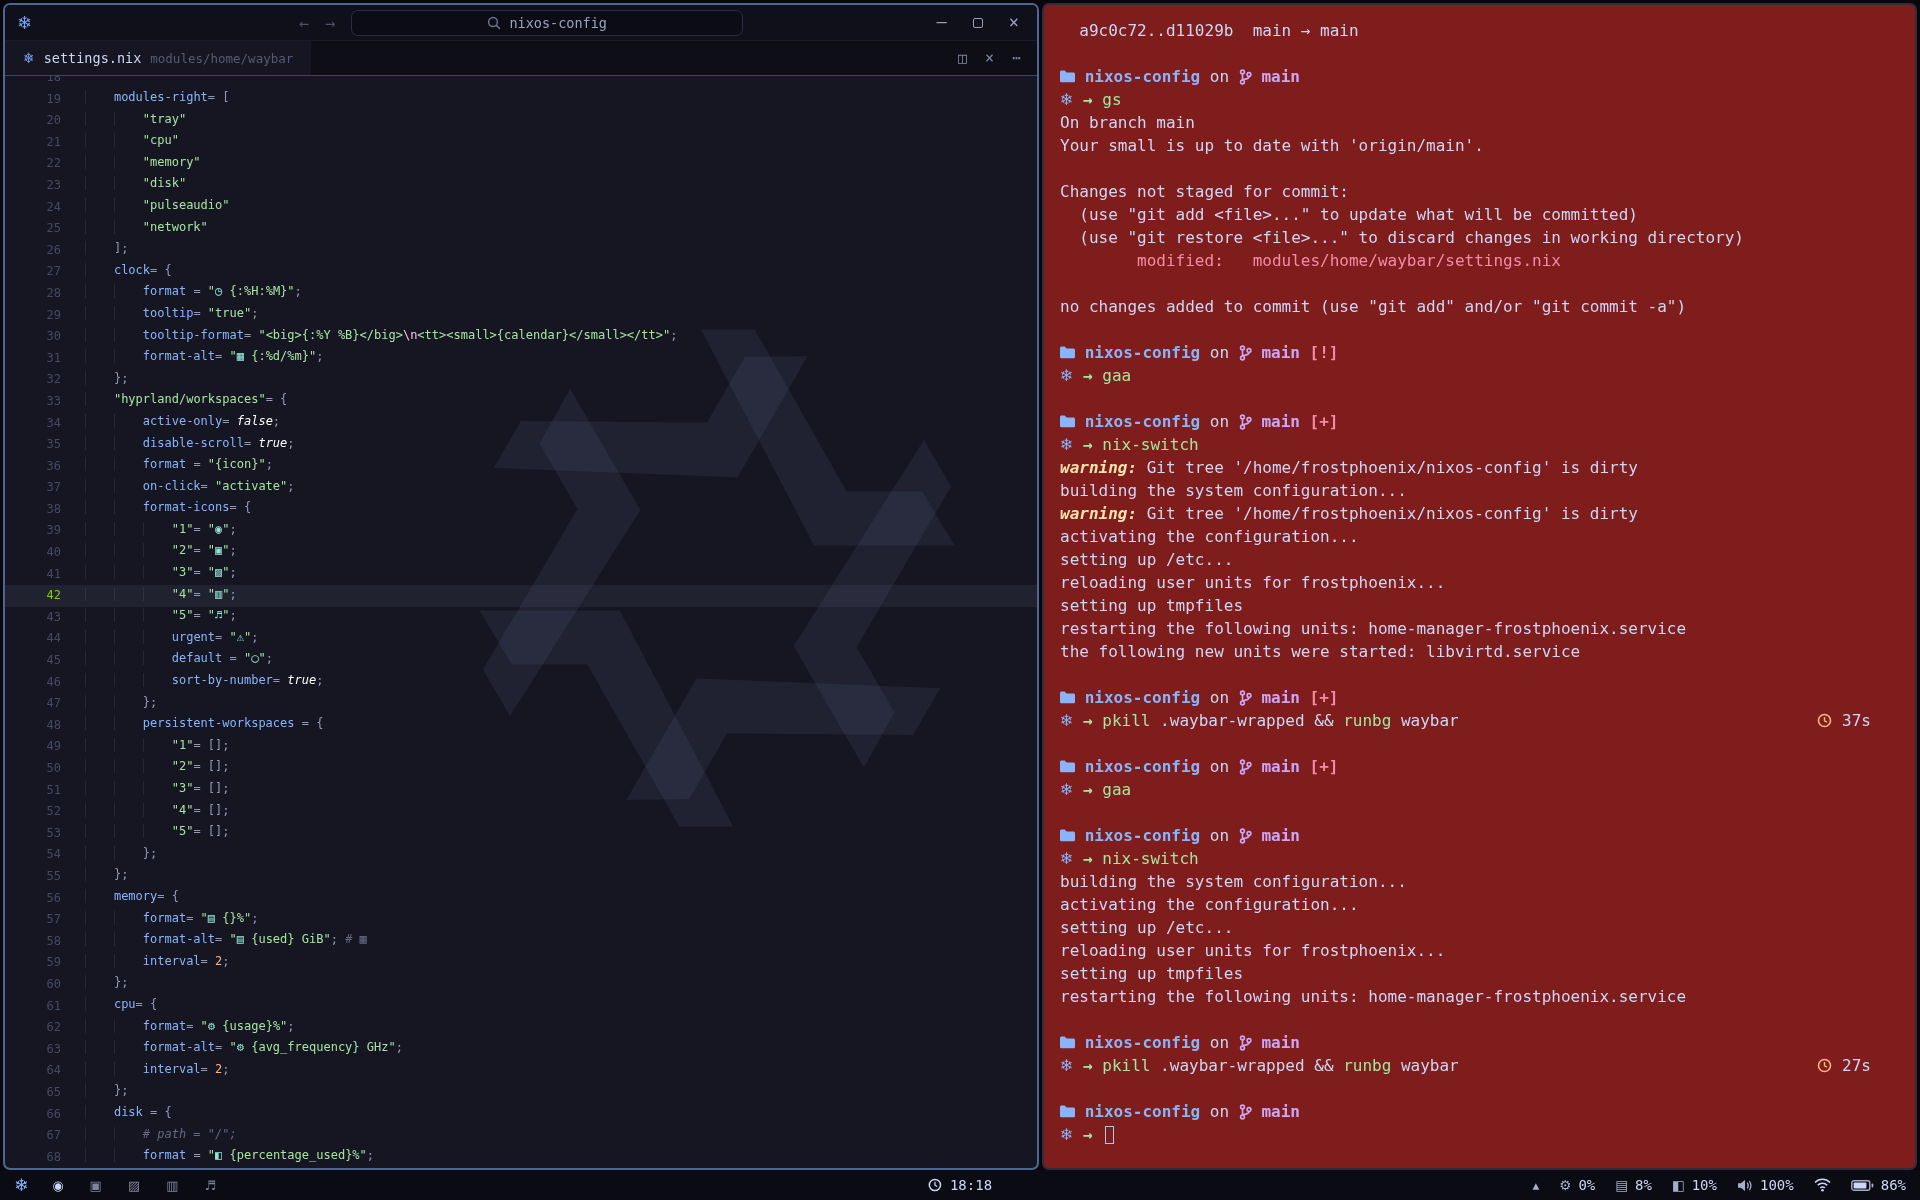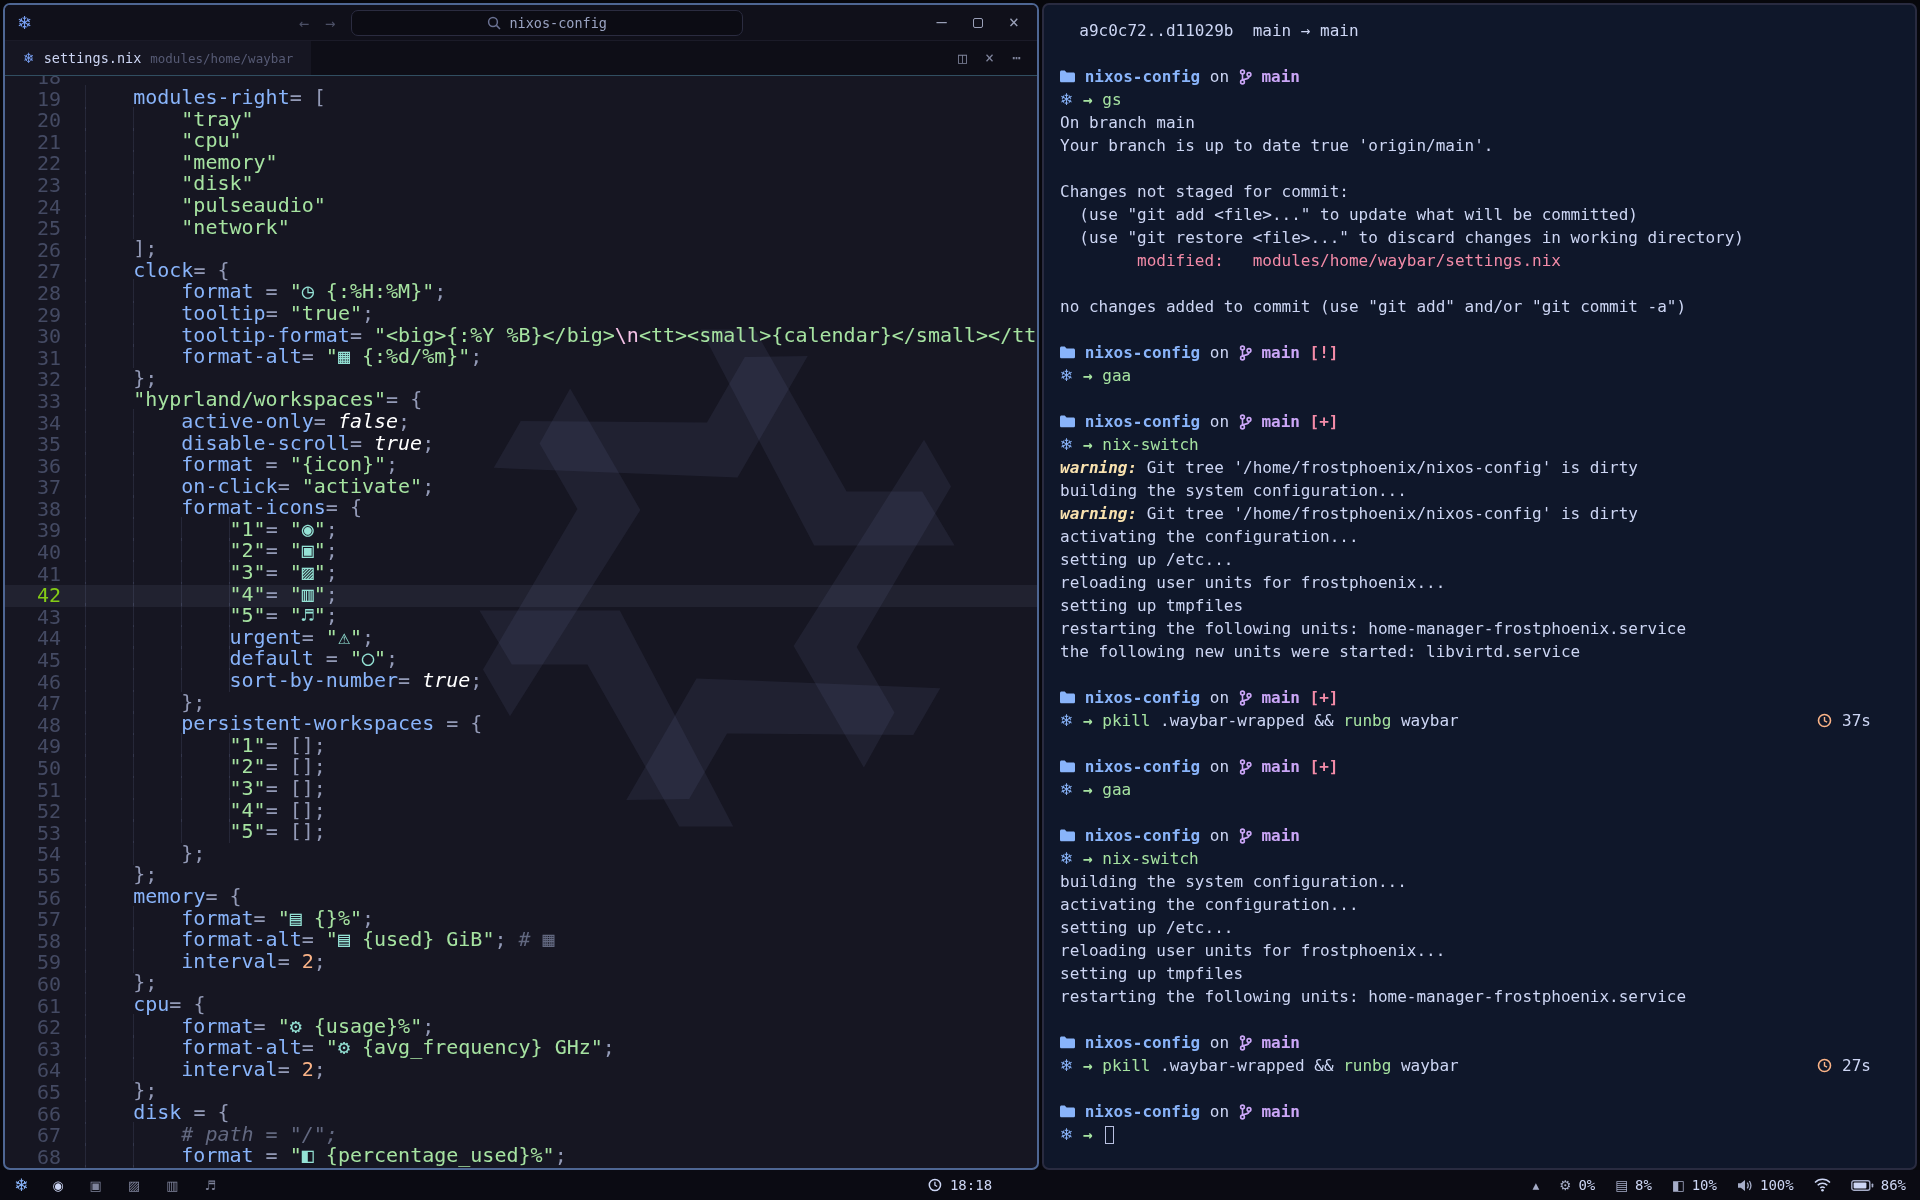--- a/index.html
+++ b/index.html
@@ -2,41 +2,41 @@
 <html><head>
 <meta charset="utf-8">
 <style>
   html,body{margin:0;padding:0;background:#000;}
   *{box-sizing:border-box;}
   .desktop{position:relative;width:1920px;height:1200px;background:#07070c;display:flex;flex-direction:column;overflow:hidden;
            font-family:"DejaVu Sans Mono","DejaVu Sans",monospace;}
   .windows{flex:1;display:flex;gap:3px;padding:3px 3px 0 3px;min-height:0;}
   .window{border-radius:7px;overflow:hidden;position:relative;}
   .editor-window{width:1036px;flex:none;display:flex;flex-direction:column;background:#161622;border:2px solid rgba(125,170,240,.55);}
-  .terminal-window{flex:1;background:#0f172a;border:2px solid rgba(44,46,66,.9);text-align:center;}
+  .terminal-window{flex:1;background:#7f1d1d;border:2px solid rgba(44,46,66,.9);text-align:center;}
 
   
   .titlebar{height:36px;flex:none;background:#10101a;display:flex;align-items:center;padding:0 10px;position:relative;border-bottom:1px solid #1b1b28;}
   .app-icon{color:#7aa2f7;font-size:18px;font-family:"DejaVu Sans",sans-serif;margin-left:2px;}
   .tb-center{position:absolute;left:0;right:0;display:flex;justify-content:center;align-items:center;gap:16px;pointer-events:none;}
   .navbtn{color:#4c5066;font-size:17px;}
   .searchbox{width:392px;height:26px;background:#0c0c14;border:1px solid #2b2c40;border-radius:7px;display:flex;align-items:center;justify-content:center;gap:8px;color:#9aa3c2;font-size:13.5px;}
   .wincontrols{margin-left:auto;display:flex;align-items:center;gap:26px;padding-right:8px;color:#9aa0b8;}
   .wc{font-size:17px;line-height:1;display:flex;align-items:center;}
   .maxsq{width:10px;height:10px;border:1.5px solid #9aa0b8;border-radius:2px;display:inline-block;}
 
   
   .tabbar{height:35px;flex:none;background:#0e0e17;display:flex;align-items:stretch;border-bottom:1px solid rgba(116,199,236,.35);}
   .tab{display:flex;align-items:center;gap:9px;padding:0 18px;background:#161622;color:#cdd6f4;font-size:13.5px;}
   .tabicon{color:#7aa2f7;font-family:"DejaVu Sans",sans-serif;font-size:14px;}
   .tabpath{color:#565a74;font-size:12.5px;}
   .tab-actions{margin-left:auto;display:flex;align-items:center;gap:18px;color:#7f849c;padding-right:16px;font-size:15px;}
 
   
-  .editor-body{flex:1;position:relative;overflow:hidden;font-size:20px;line-height:21.6px;}
+  .editor-body{flex:1;position:relative;overflow:hidden;font-size:12px;line-height:21.6px;}
   .watermark{position:absolute;left:69%;top:46%;transform:translate(-50%,-50%);width:540px;height:540px;pointer-events:none;}
   #code{position:relative;margin-top:-9px;}
   .code-line{display:flex;height:21.6px;white-space:pre;}
   .code-line.active{background:rgba(140,152,200,.09);}
   .ln{width:56px;flex:none;text-align:right;color:#444a63;}
   .code-line.active .ln{color:#84cc16;}
   .ct{padding-left:24px;white-space:pre;margin-top:20px;}
   .ws{background:repeating-linear-gradient(to right,rgba(148,163,216,.12) 0 1px,transparent 1px 4ch);}
   .tk-pr{color:#89b4fa;} .tk-pu{color:#939ab7;} .tk-st{color:#a6e3a1;} .tk-ic{color:#94e2d5;}
   .tk-bo{color:#ffffff;font-style:italic;} .tk-nu{color:#fab387;}
@@ -185,21 +185,21 @@
               </svg></span><span class="t-repo"> nixos-config</span><span class="t-fg"> on </span><span class="pic"><svg width="13" height="16" viewBox="0 0 13 16">
                 <g stroke="#cba6f7" stroke-width="1.6" fill="none">
                   <circle cx="3.5" cy="3" r="1.9"></circle>
                   <circle cx="3.5" cy="13" r="1.9"></circle>
                   <circle cx="10" cy="5.5" r="1.9"></circle>
                   <path d="M3.5 5v6M10 7.5c0 2.8-3.2 2.2-6.5 3.4"></path>
                 </g>
               </svg></span><span class="t-branch"> main</span></div>
           <div class="tline"><span class="t-snow">❄</span><span class="t-arrow"> → </span><span class="t-cmd">gs</span></div>
           <div class="tline"><span class="t-fg">On branch main</span></div>
-          <div class="tline"><span class="t-fg">Your branch is up to date true 'origin/main'.</span></div>
+          <div class="tline"><span class="t-fg">Your small is up to date with 'origin/main'.</span></div>
           <div class="tline"></div>
           <div class="tline"><span class="t-fg">Changes not staged for commit:</span></div>
           <div class="tline"><span class="t-fg">  (use "git add &lt;file&gt;..." to update what will be committed)</span></div>
           <div class="tline"><span class="t-fg">  (use "git restore &lt;file&gt;..." to discard changes in working directory)</span></div>
           <div class="tline"><span class="t-red">        modified:   modules/home/waybar/settings.nix</span></div>
           <div class="tline"></div>
           <div class="tline"><span class="t-fg">no changes added to commit (use "git add" and/or "git commit -a")</span></div>
           <div class="tline"></div>
           <div class="tline"><span class="pic"><svg width="15" height="13" viewBox="0 0 15 13">
                 <path d="M0 2.2C0 1.3.7.6 1.6.6h3.1l1.9 1.9h6.8c.9 0 1.6.7 1.6 1.6v6.6c0 .9-.7 1.6-1.6 1.6H1.6C.7 12.3 0 11.6 0 10.7z" fill="#89b4fa"></path>

